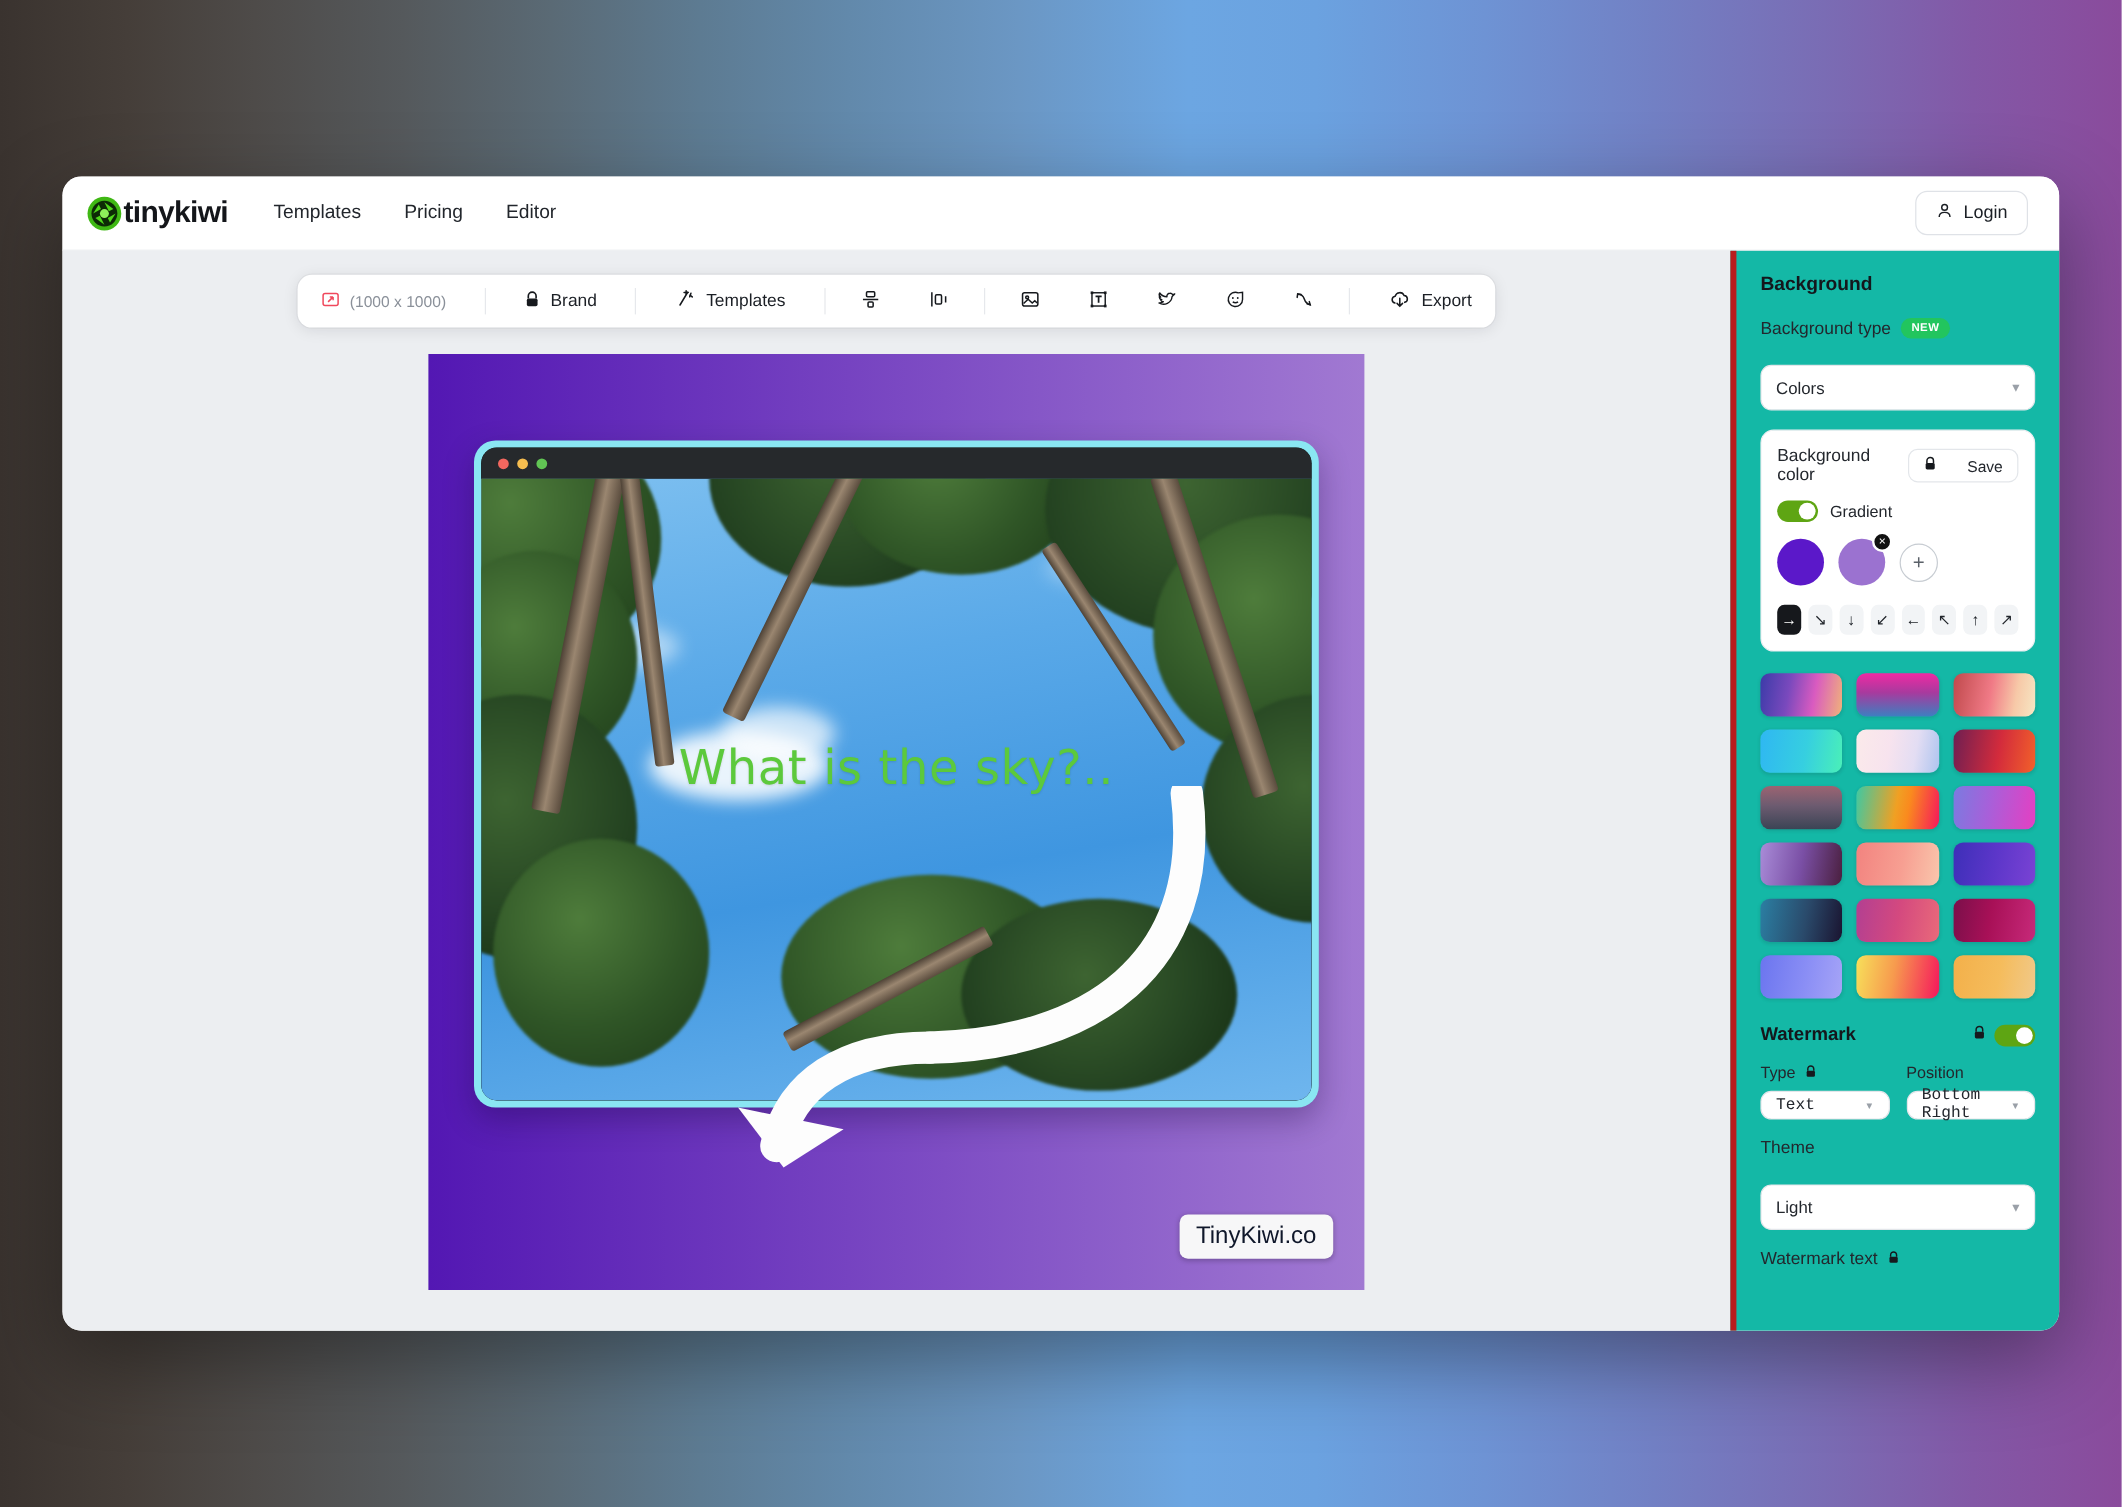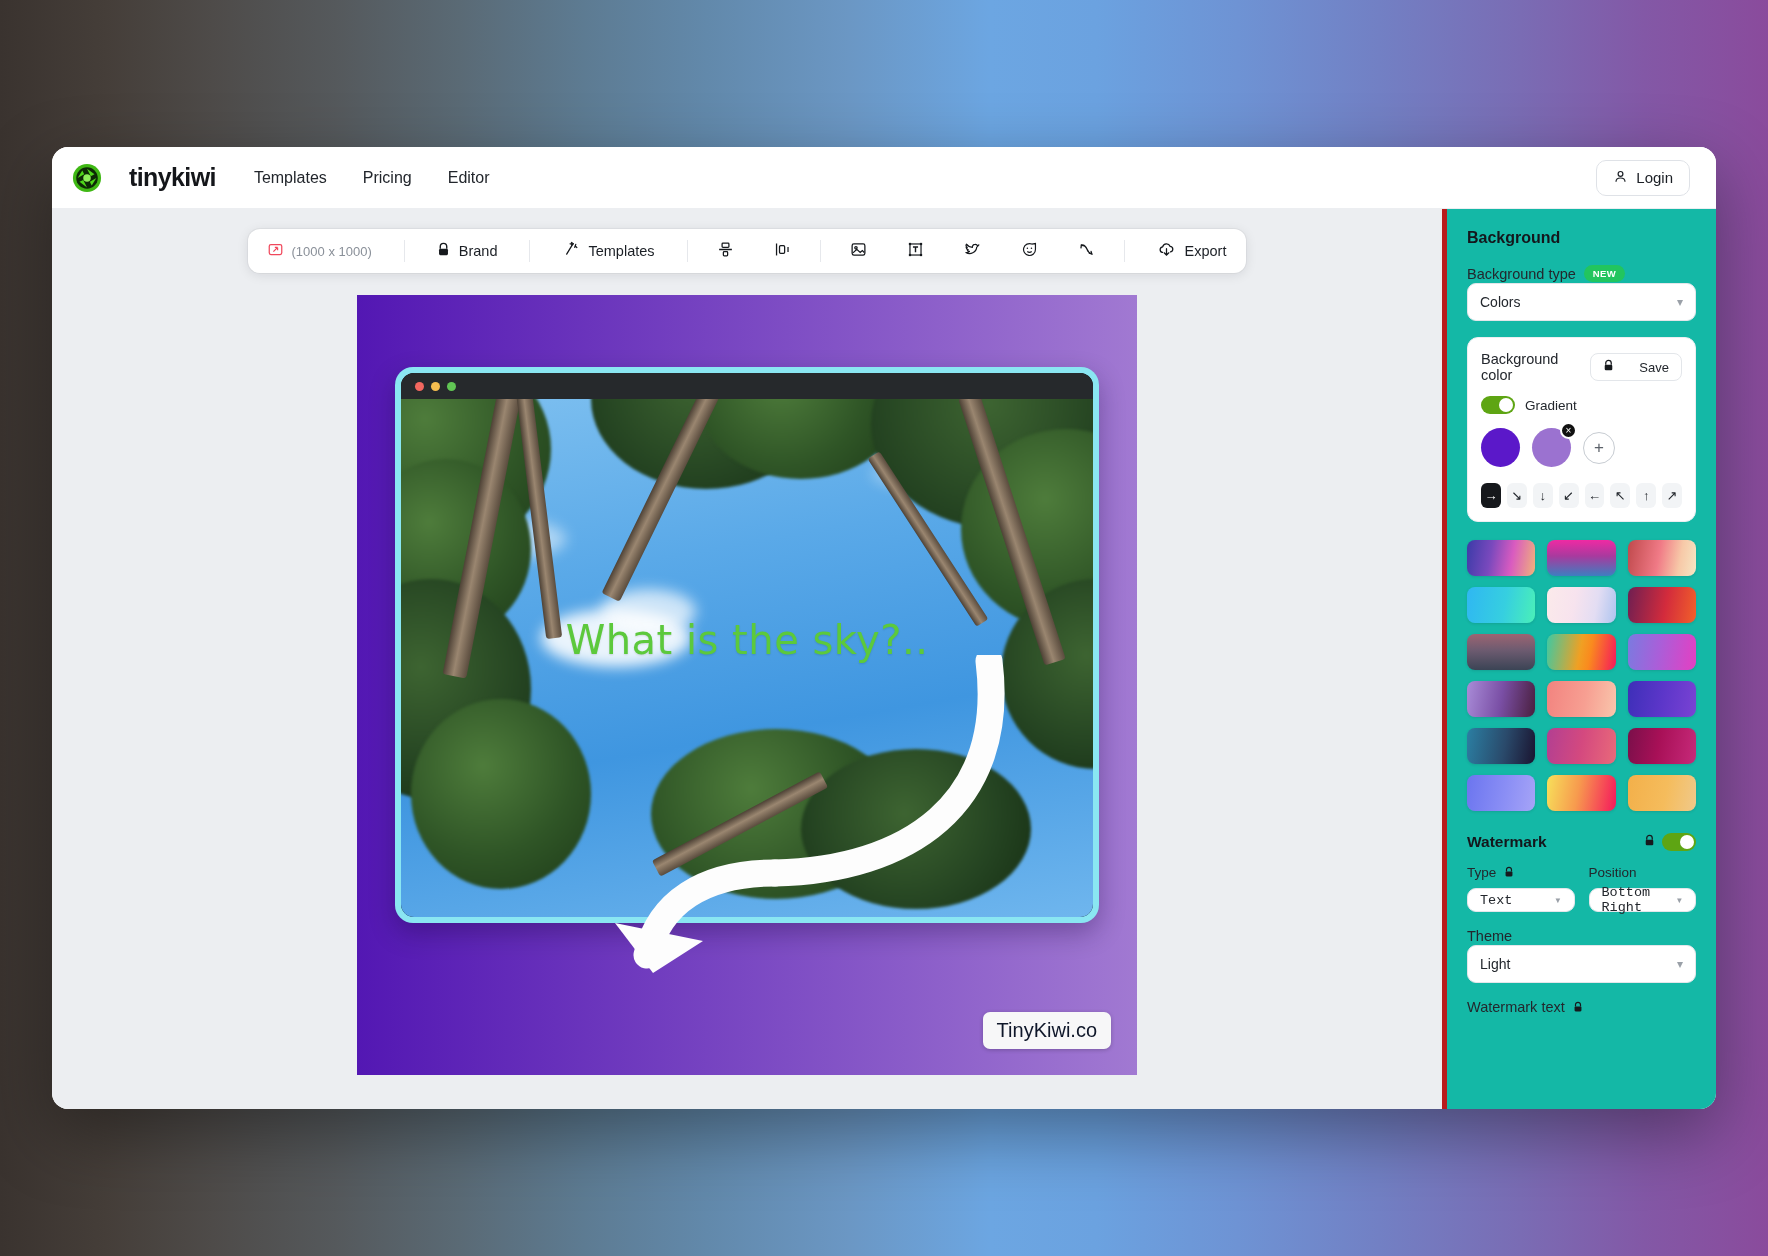--- a/index.html
+++ b/index.html
@@ -29,21 +29,21 @@
   }
 
   
   .topnav {
     height: 62px; flex: 0 0 62px;
     background: #ffffff;
     display: flex; align-items: center;
     padding: 0 26px 0 20px;
     border-bottom: 1px solid #eceef1;
   }
-  .brand { display: flex; align-items: center; gap: 27px; margin-right: 38px; }
+  .brand { display: flex; align-items: center; gap: 1px; margin-right: 38px; }
   .brand-logo { width: 30px; height: 30px; flex: 0 0 30px; }
   .brand-name { font-size: 25px; font-weight: 700; color: #14161a; letter-spacing: -0.6px; }
   .nav-links { display: flex; align-items: center; gap: 36px; }
   .nav-link { font-size: 16px; color: #22262c; cursor: pointer; }
   .nav-spacer { flex: 1; }
   .login-btn {
     display: flex; align-items: center; gap: 8px;
     border: 1px solid #dfe2e7; border-radius: 10px;
     padding: 8px 16px; font-size: 15px; color: #1b1f25;
     background: #fff; cursor: pointer;
@@ -153,21 +153,21 @@
     padding: 20px 20px 0 20px;
     overflow: hidden; position: relative;
   }
   .panel-title { font-size: 16px; font-weight: 700; color: #14171c; margin-bottom: 18px; }
   .field-label { font-size: 14.5px; color: #23272d; display: flex; align-items: center; gap: 8px; }
   .badge-new {
     background: #22c55e; color: #fff; font-size: 9.5px; font-weight: 700;
     border-radius: 999px; padding: 3px 9px; letter-spacing: 0.4px;
   }
   .select {
-    margin-top: 1px; height: 38px; width: 100%;
+    margin-top: 22px; height: 38px; width: 100%;
     border: 1px solid #e3e6ea; border-radius: 9px;
     background: #fff; display: flex; align-items: center;
     padding: 0 12px; font-size: 14px; color: #23272d; cursor: pointer;
   }
   .select .chev { margin-left: auto; color: #9aa0a8; font-size: 12px; }
 
   .card {
     margin-top: 16px; border: 1px solid #eceef1; border-radius: 11px;
     padding: 13px; background: #fff;
   }

